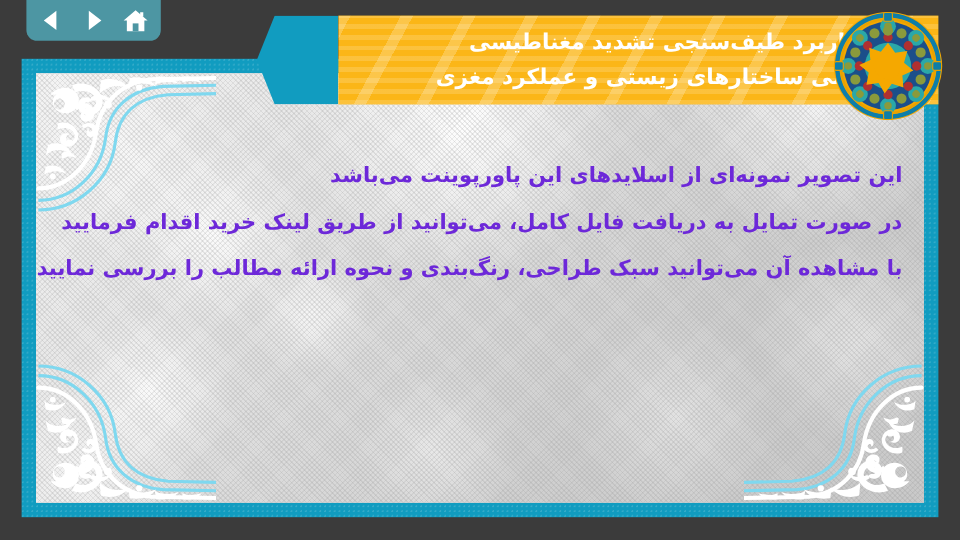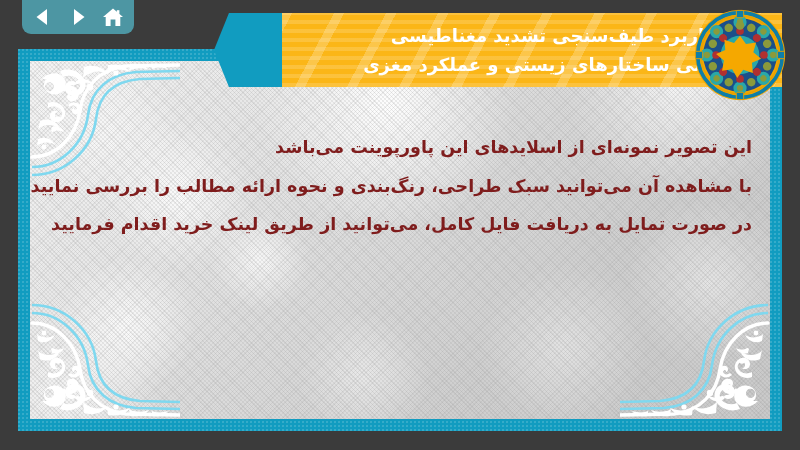--- a/index.html
+++ b/index.html
@@ -125,21 +125,21 @@
     top: 78px;
     width: 700px;
     z-index: 20;
     text-align: right;
     direction: rtl;
   }
   .bline {
     font-family: "DejaVu Sans", sans-serif;
     font-size: 17.5px;
     font-weight: 600;
-    color: #7f1d1d;
+    color: #6d28d9;
     line-height: 1.0;
     margin-bottom: 21px;
     white-space: nowrap;
     letter-spacing: 0;
   }
 
   
   #banner-wrap {
     position: absolute;
     left: 214px;
@@ -318,22 +318,22 @@
           <circle cx="60" cy="26" r="3.2"></circle>
           <circle cx="28" cy="58" r="2.8"></circle>
           <circle cx="44" cy="34" r="2.4"></circle>
           <circle cx="14" cy="86" r="2.4"></circle>
           <circle cx="86" cy="12" r="2.6"></circle>
         </g>
       </svg>
 
       <div id="body-text">
         <div class="bline">این تصویر نمونه‌ای از اسلایدهای این پاورپوینت می‌باشد</div>
+        <div class="bline">در صورت تمایل به دریافت فایل کامل، می‌توانید از طریق لینک خرید اقدام فرمایید</div>
         <div class="bline">با مشاهده آن می‌توانید سبک طراحی، رنگ‌بندی و نحوه ارائه مطالب را بررسی نمایید</div>
-        <div class="bline">در صورت تمایل به دریافت فایل کامل، می‌توانید از طریق لینک خرید اقدام فرمایید</div>
       </div>
 
     </div>
   </div>
 
   <div id="banner-wrap">
     <div id="banner-arrow"></div>
     <div id="banner-body">
       <div class="tline">کامل کاربرد طیف‌سنجی تشدید مغناطیسی</div>
       <div class="tline">در بررسی ساختارهای زیستی و عملکرد مغزی</div>

